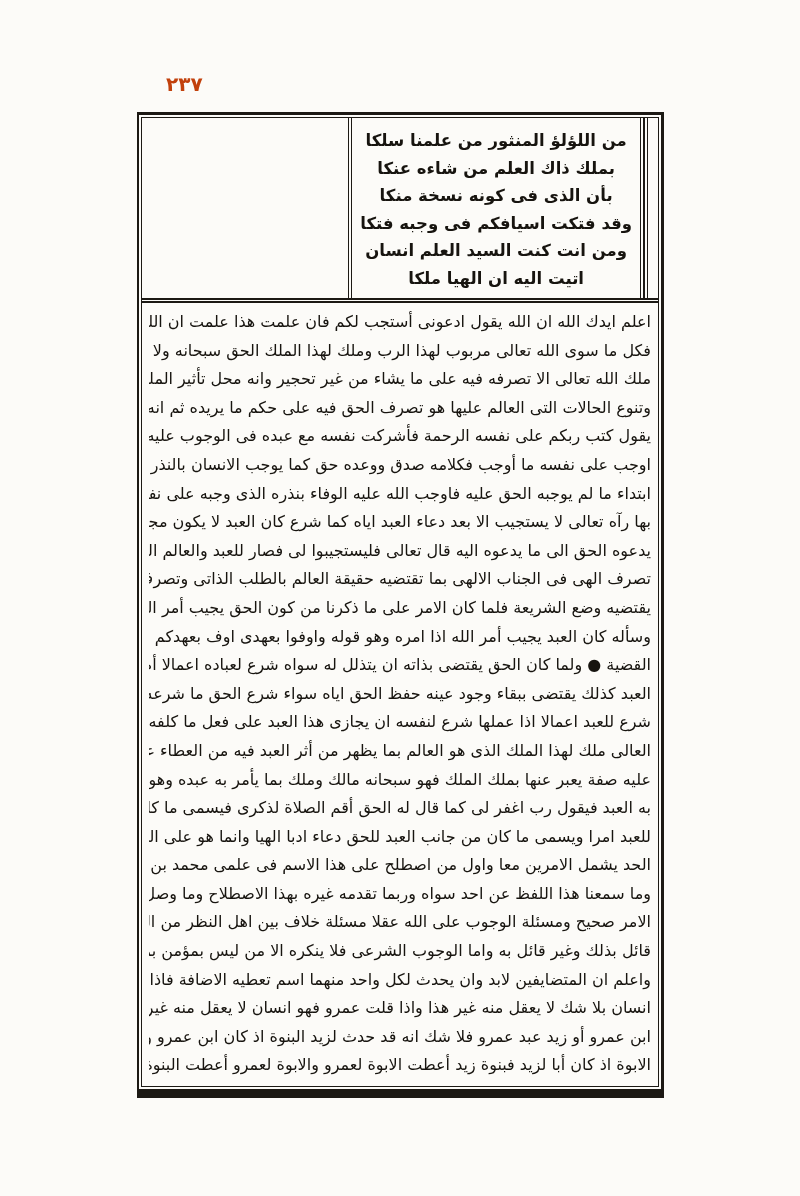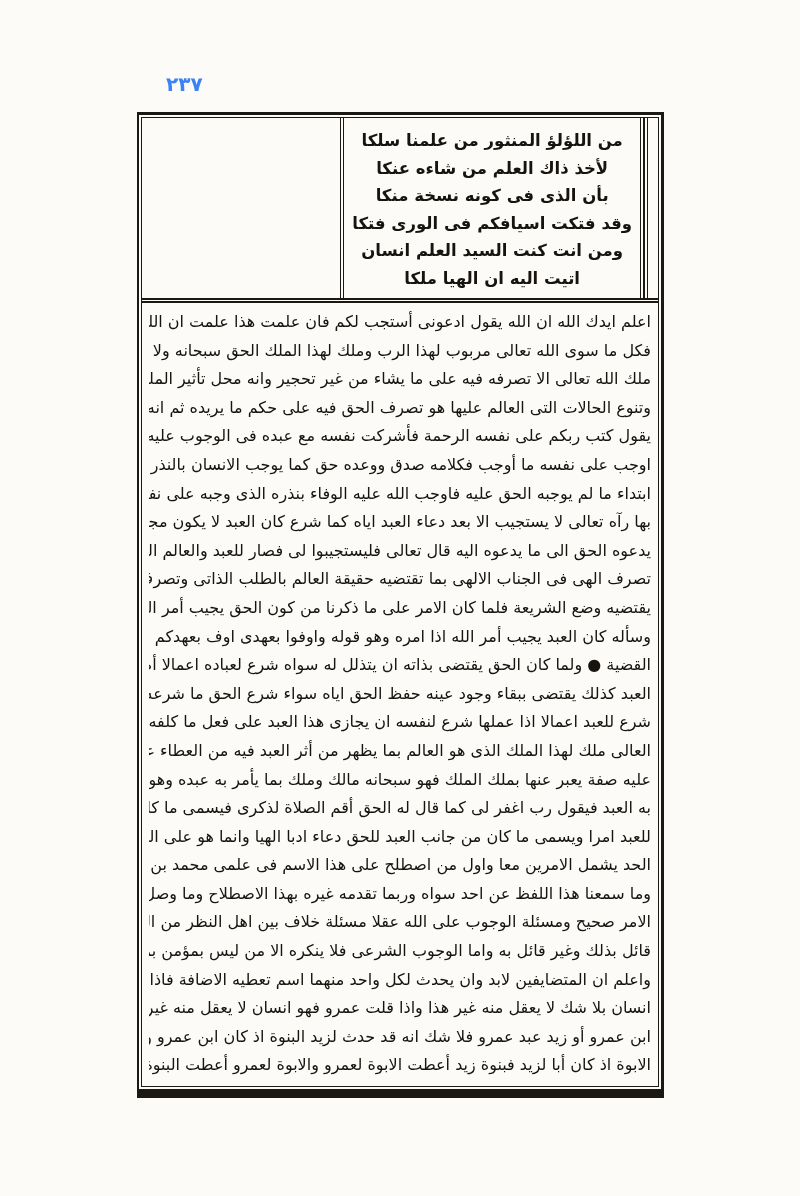--- a/index.html
+++ b/index.html
@@ -4,21 +4,21 @@
 <style>
   html,body{margin:0;padding:0;}
   body{
     width:800px;height:1196px;position:relative;overflow:hidden;
     background:#fcfbf8;
     font-family:"DejaVu Sans",sans-serif;
     color:#1c1914;
   }
   .page-number{
     position:absolute;left:166px;top:72px;
-    font-size:20px;font-weight:bold;color:#3b82f6;
+    font-size:20px;font-weight:bold;color:#c2410c;
     letter-spacing:2px;
   }
   
   .frame{
     position:absolute;left:137px;top:112px;width:527px;height:986px;
     border:3px solid #1c1914;
     border-bottom-width:9px;border-left-width:2px;border-right-width:3px;
     box-sizing:border-box;
     background:#fcfbf8;
   }
@@ -80,23 +80,23 @@
 <div class="page-number">٢٣٧</div>
 
 <div class="frame">
   <div class="frame-inner">
 
     <div class="poem">
       <div class="vrule first"></div>
       <div class="vrule"></div>
       <div class="poem-col left">
         <div class="hemistich">من اللؤلؤ المنثور من علمنا سلكا</div>
-        <div class="hemistich">لأخذ ذاك العلم من شاءه عنكا</div>
+        <div class="hemistich">بملك ذاك العلم من شاءه عنكا</div>
         <div class="hemistich">بأن الذى فى كونه نسخة منكا</div>
-        <div class="hemistich">وقد فتكت اسيافكم فى الورى فتكا</div>
+        <div class="hemistich">وقد فتكت اسيافكم فى وجبه فتكا</div>
         <div class="hemistich">ومن انت كنت السيد العلم انسان</div>
         <div class="hemistich">اتيت اليه ان الهيا ملكا</div>
       </div>
       <div class="vrule"></div>
     </div>
 
     <div class="poem-sep"></div>
 
     <div class="body-text">
       <div class="bline">اعلم ايدك الله ان الله يقول ادعونى أستجب لكم فان علمت هذا علمت ان الله رب كل شىء ومليكه</div>

